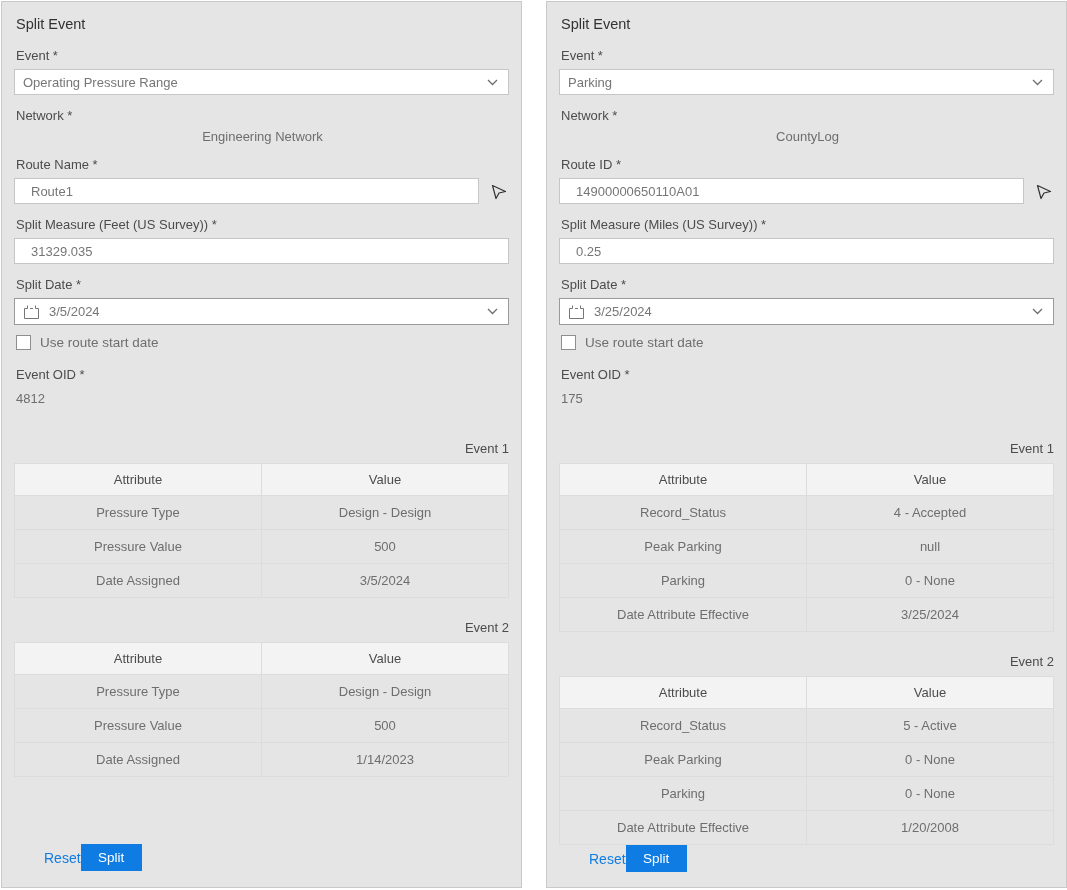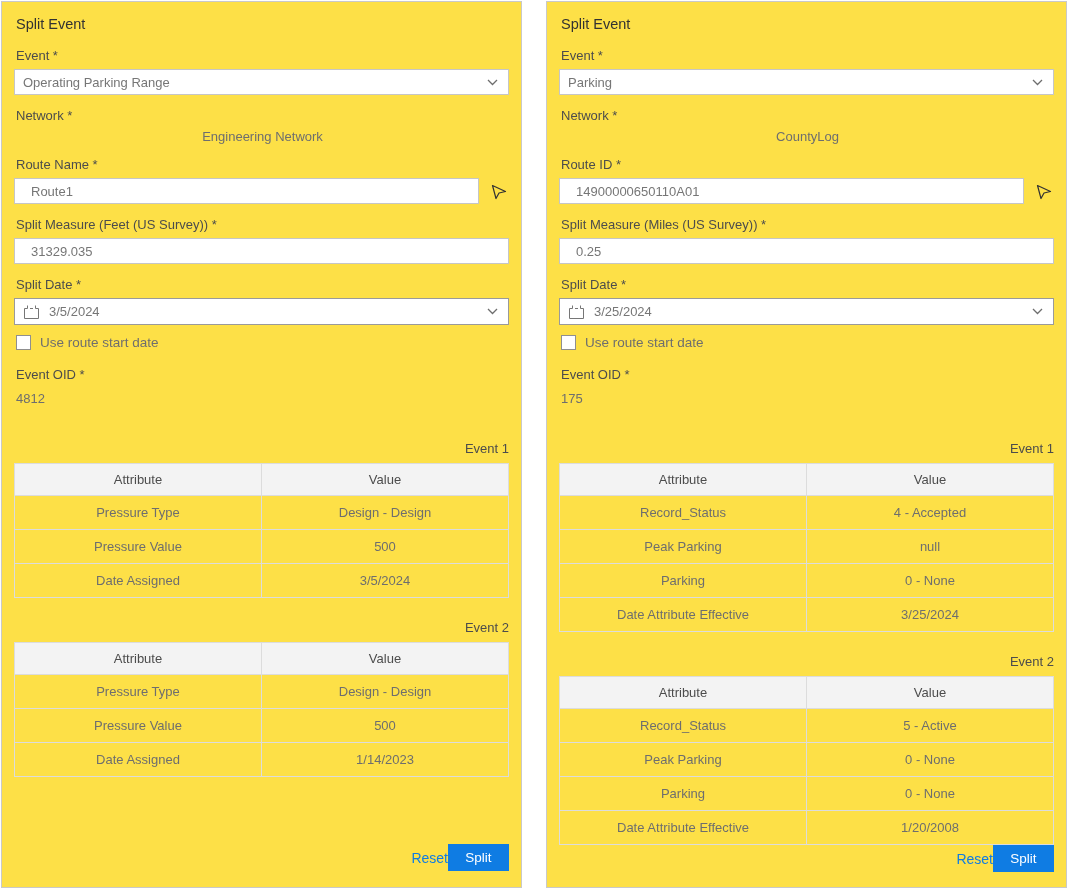--- a/index.html
+++ b/index.html
@@ -1,18 +1,18 @@
 <!DOCTYPE html>
 <html><head>
 <meta charset="utf-8">
 <style>
   html,body{margin:0;padding:0;background:#fff;}
   body{width:1067px;height:890px;font-family:"Liberation Sans",sans-serif;-webkit-font-smoothing:antialiased;}
   .wrap{display:flex;gap:24px;padding:1px 0 0 1px;}
-  .panel{box-sizing:border-box;width:521px;height:887px;border:1px solid #c9c9c9;background:#fde047;
+  .panel{box-sizing:border-box;width:521px;height:887px;border:1px solid #c9c9c9;background:#e5e5e5;
          padding:14px 12px 12px 12px;display:flex;flex-direction:column;}
   .panel-title{font-size:14.5px;color:#323232;margin:0 0 16px 2px;}
   .group{margin-bottom:13px;}
   .field-label{font-size:13px;color:#4c4c4c;margin:0 0 6px 2px;}
   .static-value{font-size:13px;color:#6e6e6e;margin:2px 0 0 2px;text-align:center;}
   .textbox{box-sizing:border-box;width:100%;height:26px;border:1px solid #c6c6c6;background:#fff;
            color:#767676;font-size:13px;font-family:"Liberation Sans",sans-serif;padding:0 16px;outline:none;}
   .selectbox{box-sizing:border-box;display:flex;align-items:center;justify-content:space-between;
              height:26px;border:1px solid #c6c6c6;padding:0 10px 0 8px;color:#767676;font-size:13px;cursor:pointer;background:#fff;}
   .datebox{box-sizing:border-box;display:flex;align-items:center;height:27px;border:1px solid #9a9a9a;
@@ -23,38 +23,38 @@
   .picker-icon{width:22px;height:22px;display:flex;align-items:center;justify-content:center;cursor:pointer;}
   .checkbox-row{display:flex;align-items:center;gap:9px;margin:10px 0 17px 2px;}
   .checkbox{box-sizing:border-box;width:15px;height:15px;border:1px solid #8f8f8f;background:#fff;cursor:pointer;}
   .checkbox-label{font-size:13.5px;color:#6e6e6e;}
   .oid-value{font-size:13px;color:#6e6e6e;margin:9px 0 0 2px;}
   .section-title{font-size:13px;color:#4c4c4c;margin:22px 0 7px 2px;text-align:right;}
   table.attrs{width:100%;border-collapse:collapse;font-size:13px;table-layout:fixed;}
   table.attrs th,table.attrs td{border:1px solid #dcdcdc;text-align:center;font-weight:normal;}
   table.attrs th{background:#f3f3f3;color:#4c4c4c;padding:8px 10px;}
   table.attrs td{color:#6e6e6e;padding:9px 10px;}
-  .footer{margin-top:auto;display:flex;align-items:center;justify-content:flex-end;padding:0 0 4px 2px;}
+  .footer{margin-top:auto;display:flex;align-items:center;justify-content:flex-start;padding:0 0 4px 2px;margin-left:28px;}
   .reset-link{color:#0f7ce3;font-size:14px;text-decoration:none;cursor:pointer;}
   .split-btn{background:#0f7ce3;color:#fff;border:none;min-width:61px;height:27px;font-size:13.5px;
              font-family:"Liberation Sans",sans-serif;cursor:pointer;padding:4px 14px;}
   svg{display:block;}
 </style>
 </head>
 <body>
 
 <div class="wrap">
 
   <div class="panel">
     <div class="panel-title">Split Event</div>
 
     <div class="group">
       <div class="field-label">Event *</div>
       <div class="selectbox">
-        <span>Operating Parking Range</span>
+        <span>Operating Pressure Range</span>
         <span>
           <svg width="11" height="7" viewBox="0 0 11 7">
               <path d="M1 1l4.5 4.5L10 1" fill="none" stroke="#6e6e6e" stroke-width="1.3"></path>
             </svg>
         </span>
       </div>
     </div>
 
     <div class="group">
       <div class="field-label">Network *</div>

